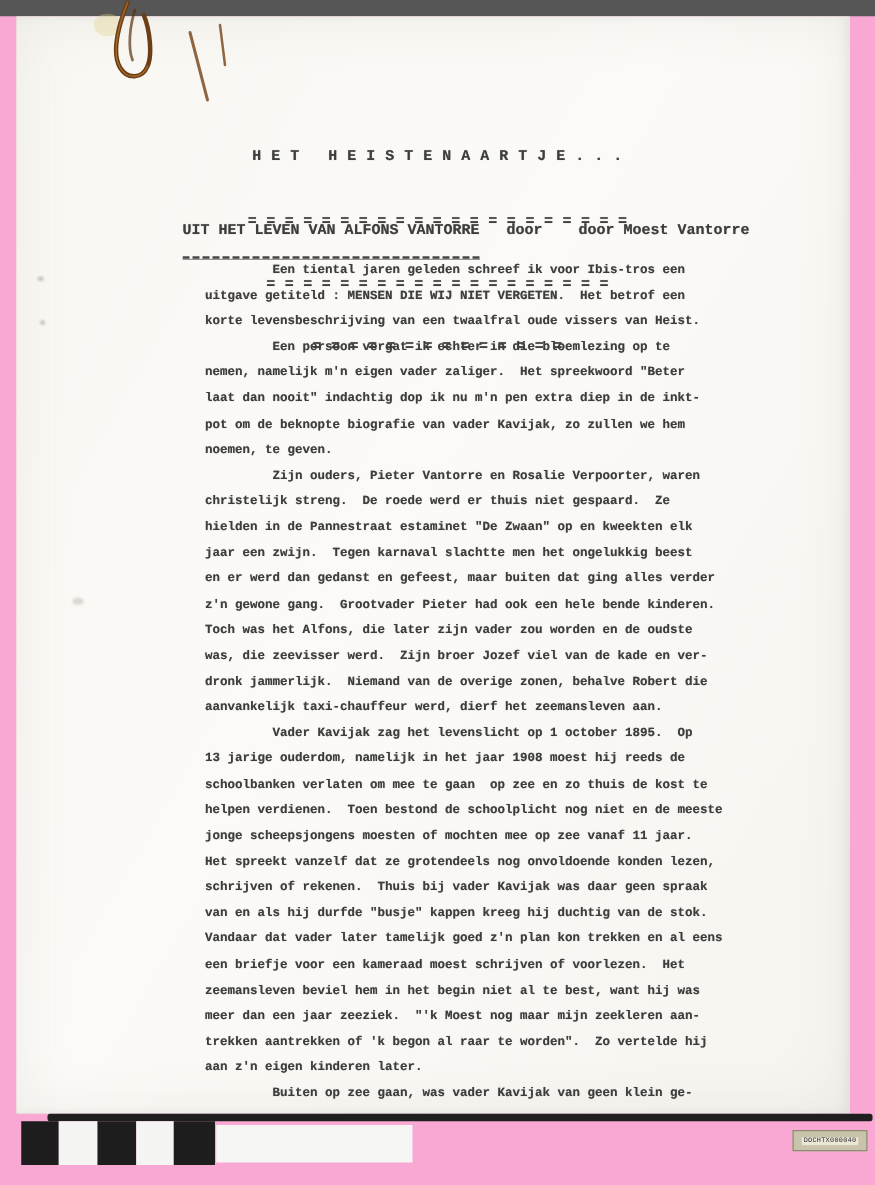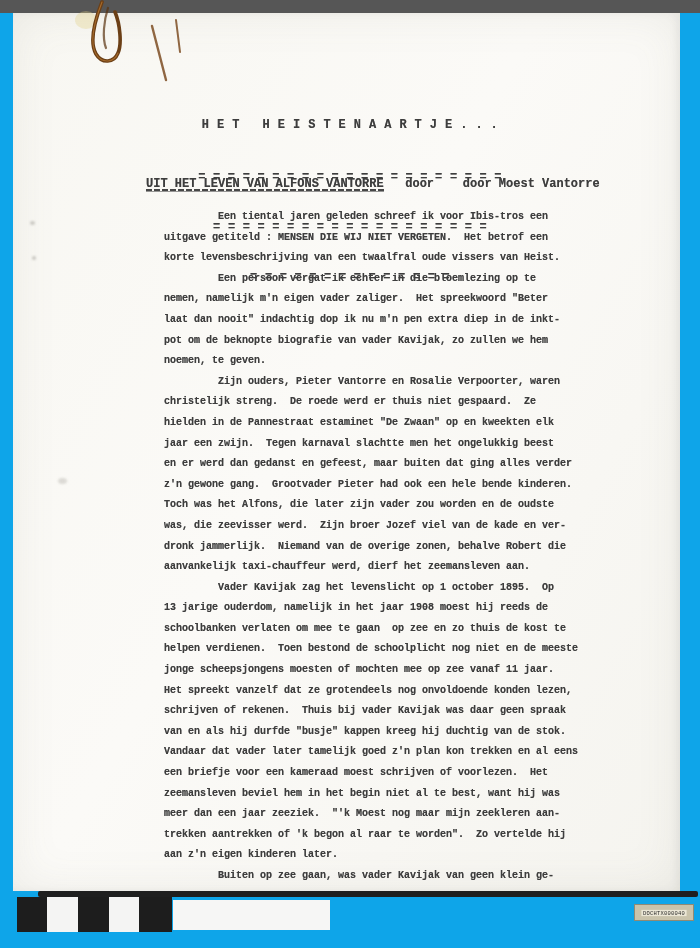--- a/index.html
+++ b/index.html
@@ -1,19 +1,19 @@
 <!DOCTYPE html>
 <html><head>
 <meta charset="utf-8">
 <style>
   html,body{margin:0;padding:0;}
   #scan{
     position:relative;
     width:700px;height:948px;
-    background:#0ea5e9;
+    background:#f9a8d4;
     overflow:hidden;
     font-family:"Liberation Mono","DejaVu Sans Mono",monospace;
   }
   #top-strip{
     position:absolute;left:0;top:0;width:700px;height:13px;
     background:#565656;
   }
   #paper{
     position:absolute;left:13px;top:13px;width:667px;height:878px;
     background:linear-gradient(120deg,#f8f7f2 0%,#fbfaf7 45%,#f5f4ef 100%);
@@ -28,21 +28,21 @@
     font-size:12px;font-weight:bold;line-height:18px;letter-spacing:0.4px;
   }
   .underline-row{
     font-size:12px;font-weight:bold;line-height:14px;letter-spacing:0.2px;
   }
   #heading{
     position:absolute;left:146px;top:174px;white-space:pre;
     font-size:12px;font-weight:bold;line-height:20px;
   }
   #heading .dashed-underline{
-    padding-bottom:0;
+    padding-bottom:16px;
     background-image:linear-gradient(to right,#474747 72%,rgba(0,0,0,0) 28%);
     background-size:8px 2px;background-repeat:repeat-x;background-position:0 100%;
     border-bottom:1px solid rgba(70,70,70,0.55);
   }
   #body-text{
     position:absolute;left:164px;top:207px;width:520px;
     white-space:pre;font-size:10px;line-height:20.6px;font-weight:bold;
   }
   #bottom-edge{
     position:absolute;left:38px;top:891px;width:660px;height:6px;

